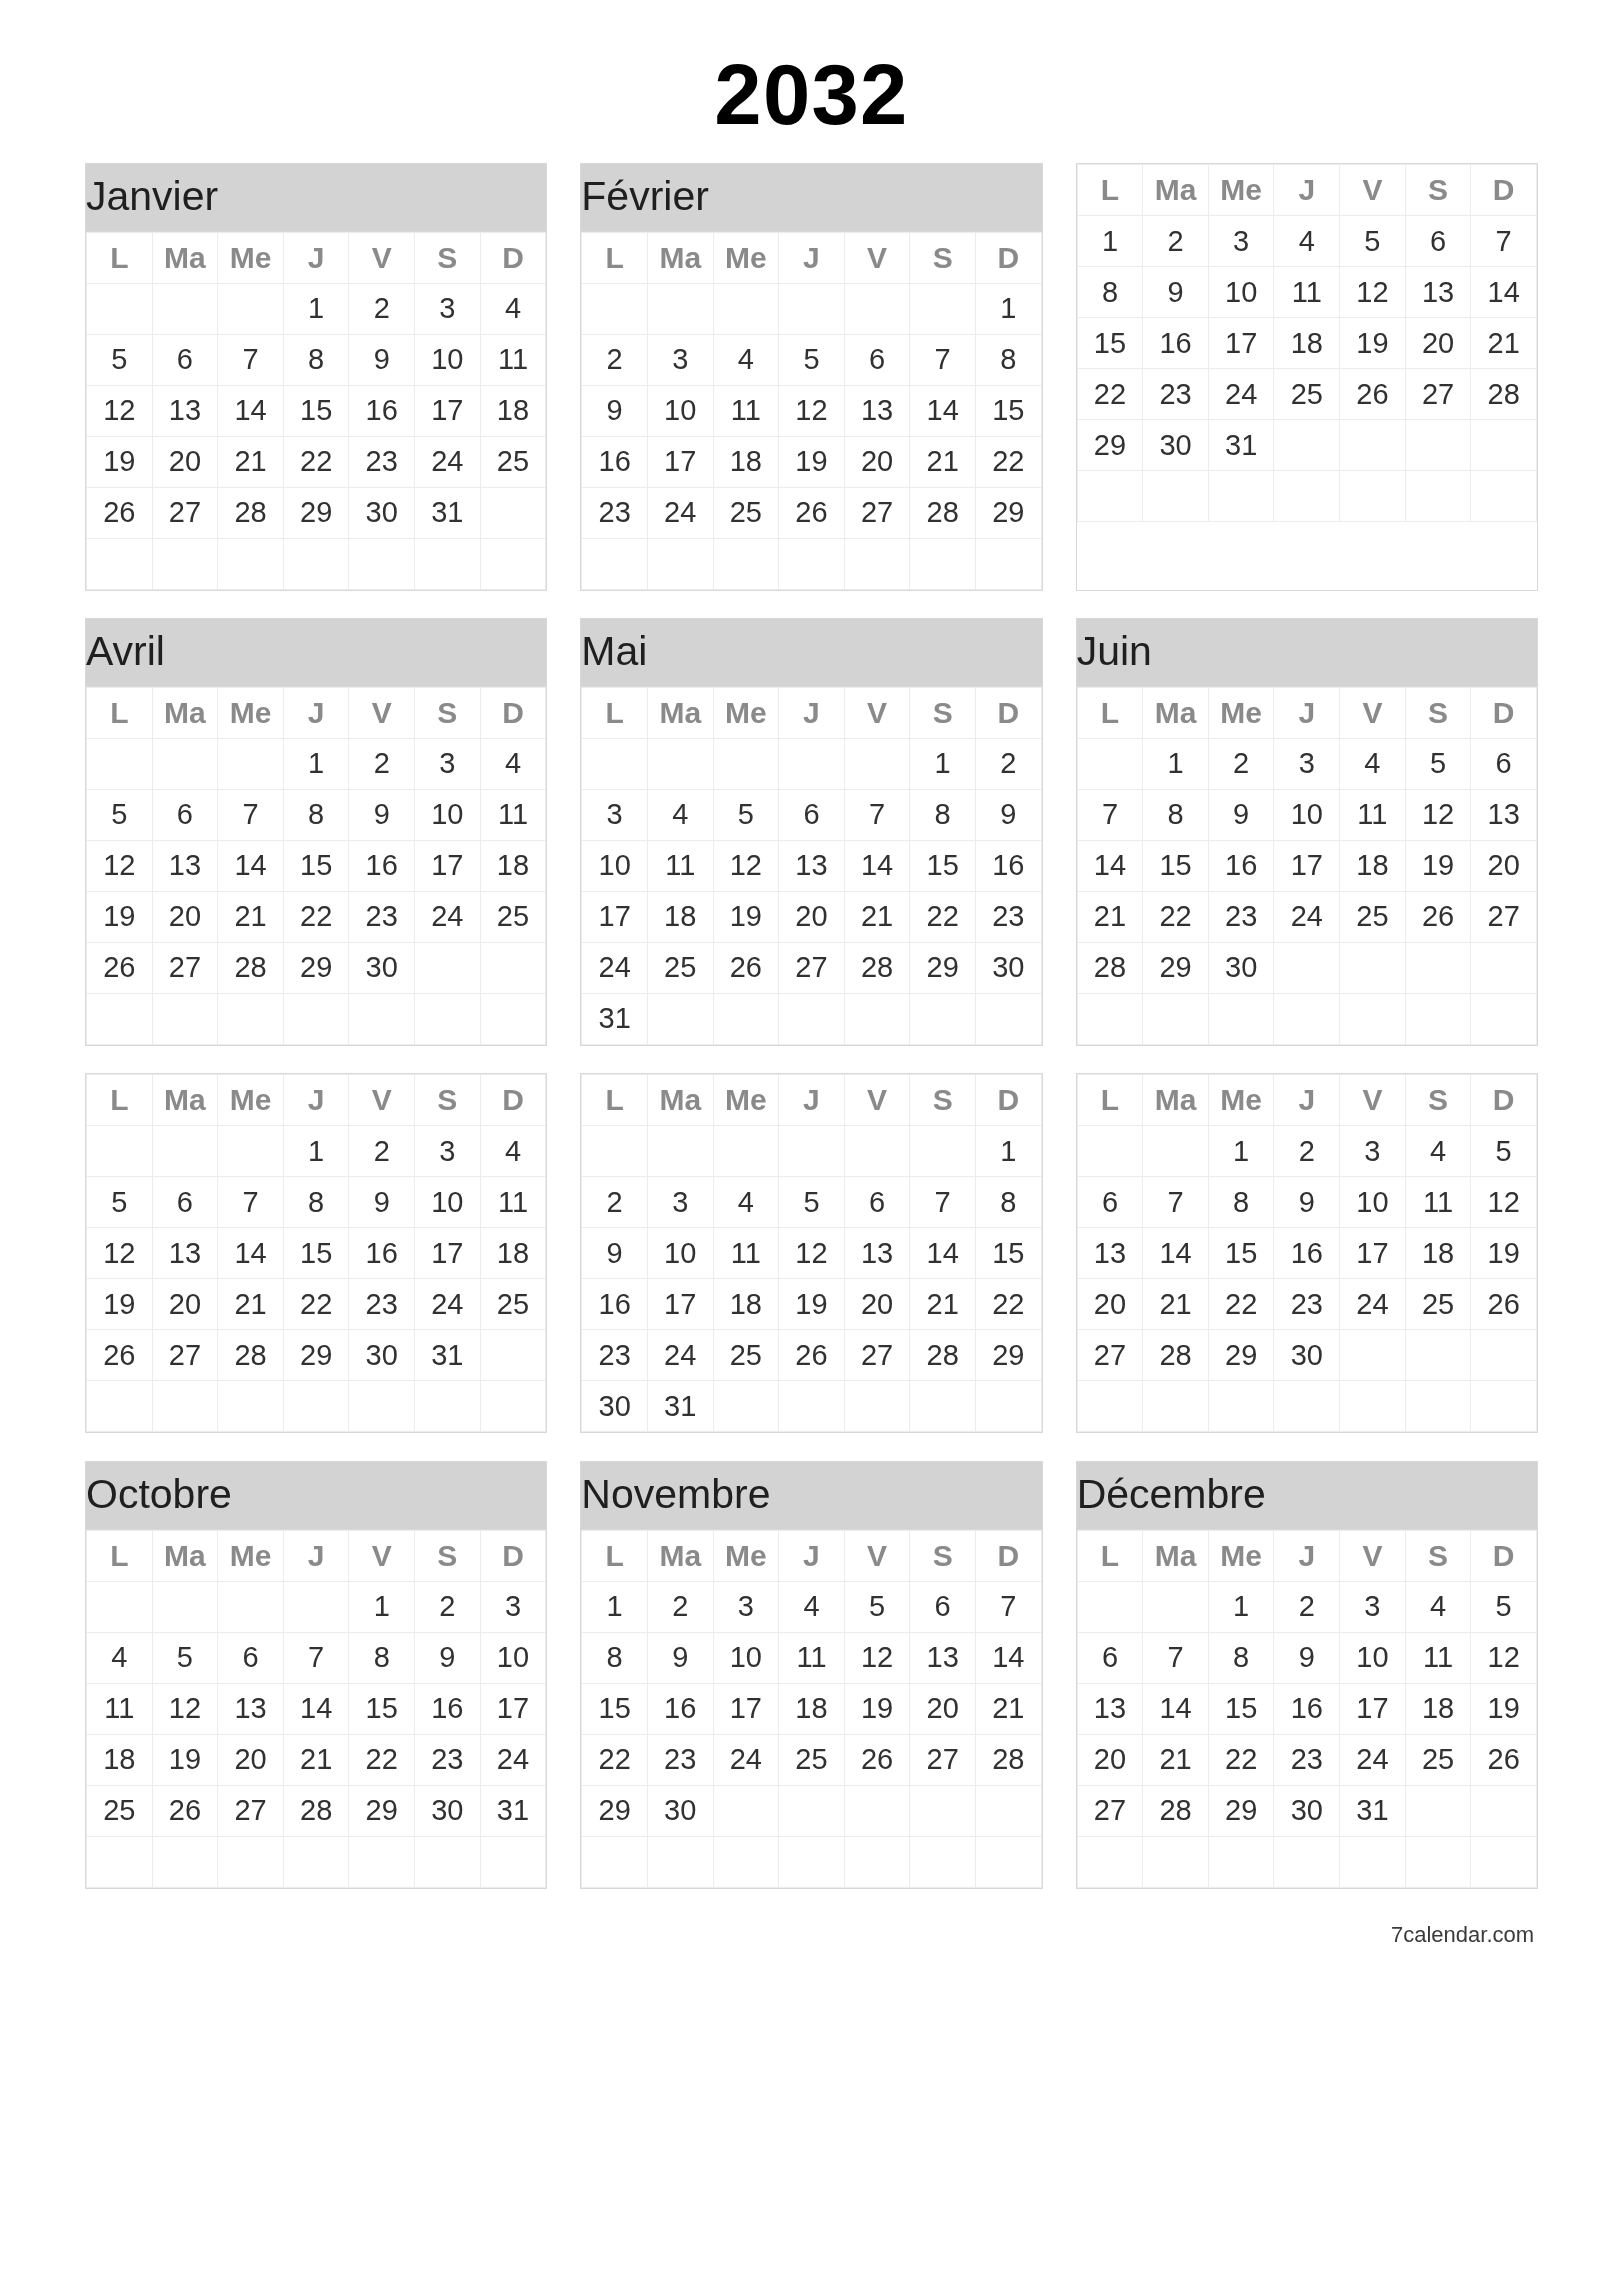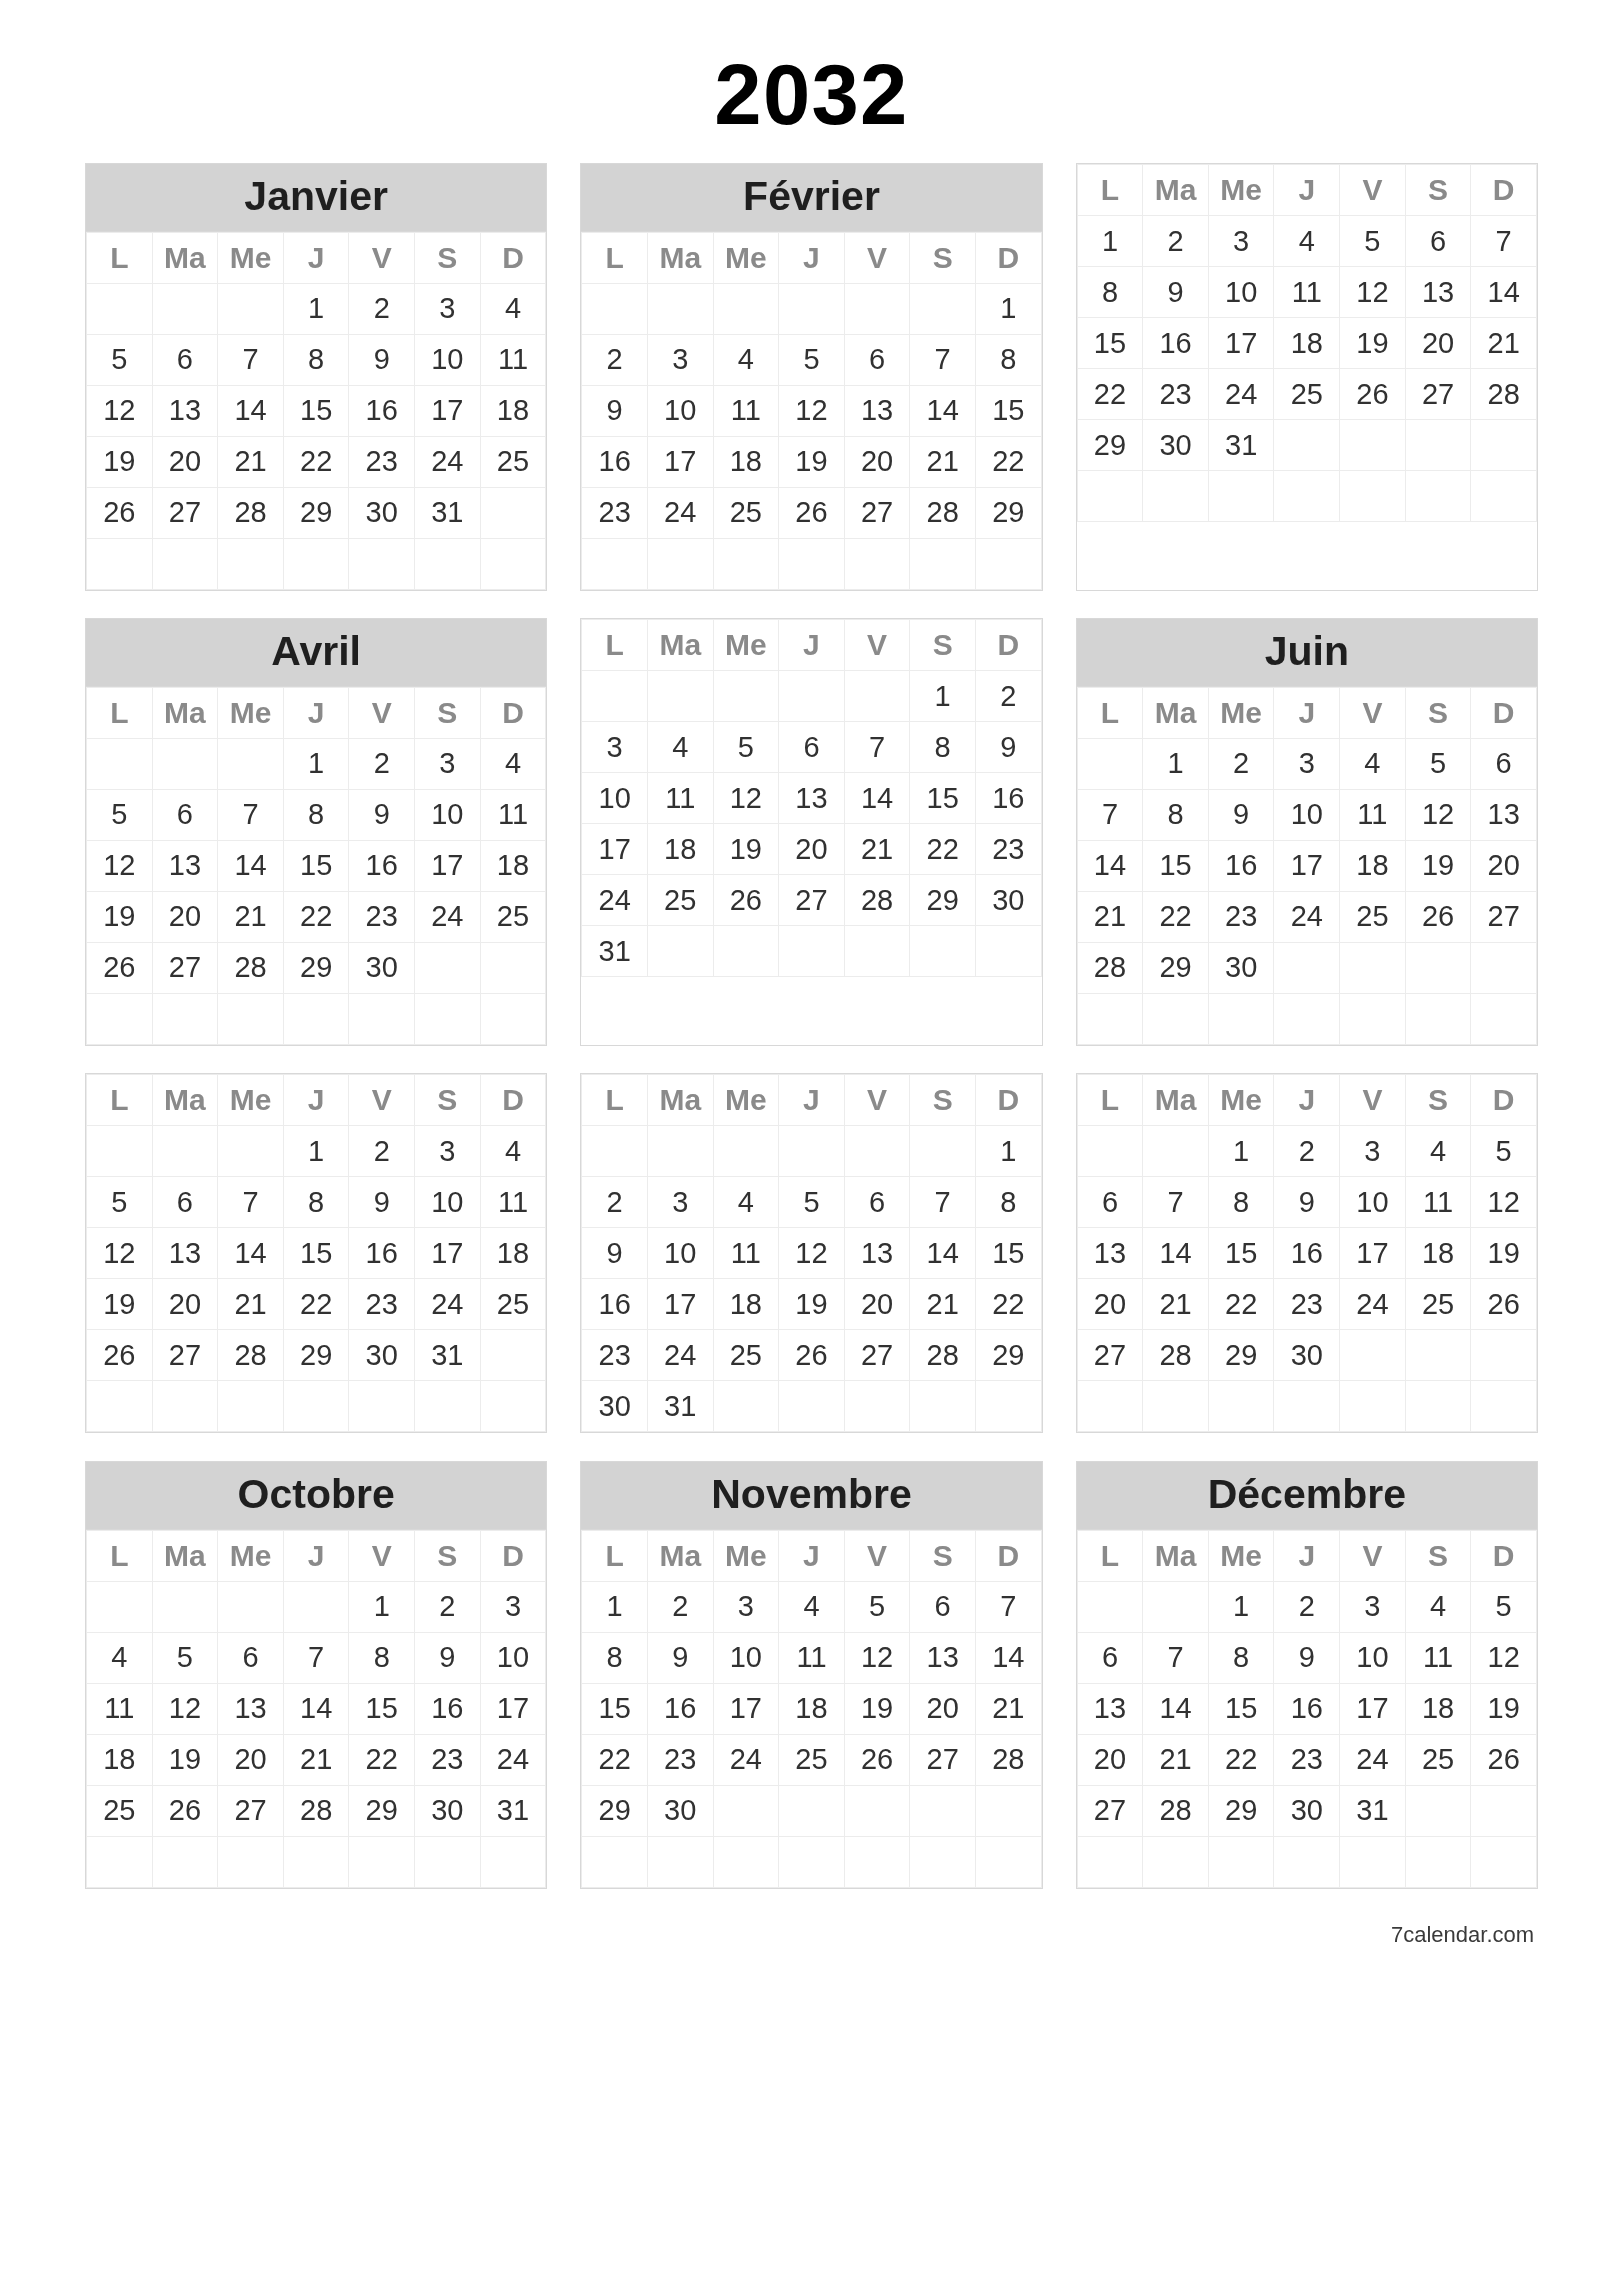--- a/index.html
+++ b/index.html
@@ -22,23 +22,23 @@
   .grid {
     display: grid;
     grid-template-columns: repeat(3, 1fr);
     gap: 27.5px 33px;
   }
   .month {
     border: 0.7px solid #d8d8d8;
   }
   .month-name {
     background: #d3d3d3;
-    text-align: center;
+    text-align: left;
     font-size: 41px;
-    font-weight: bold;
+    font-weight: normal;
     padding: 9.2px 0 10.5px 0;
     border-bottom: 0.7px solid #d8d8d8;
     color: #1f1f1f;
   }
   table {
     width: 100%;
     border-collapse: collapse;
     table-layout: fixed;
   }
   th, td {
@@ -351,20 +351,21 @@
             <td></td>
             <td></td>
             <td></td>
             <td></td>
             <td></td>
           </tr>
         </tbody>
       </table>
     </div>
     <div class="month">
+      <div class="month-name">Mai</div>
       <table>
         <thead>
           <tr>
             <th>L</th>
             <th>Ma</th>
             <th>Me</th>
             <th>J</th>
             <th>V</th>
             <th>S</th>
             <th>D</th>

